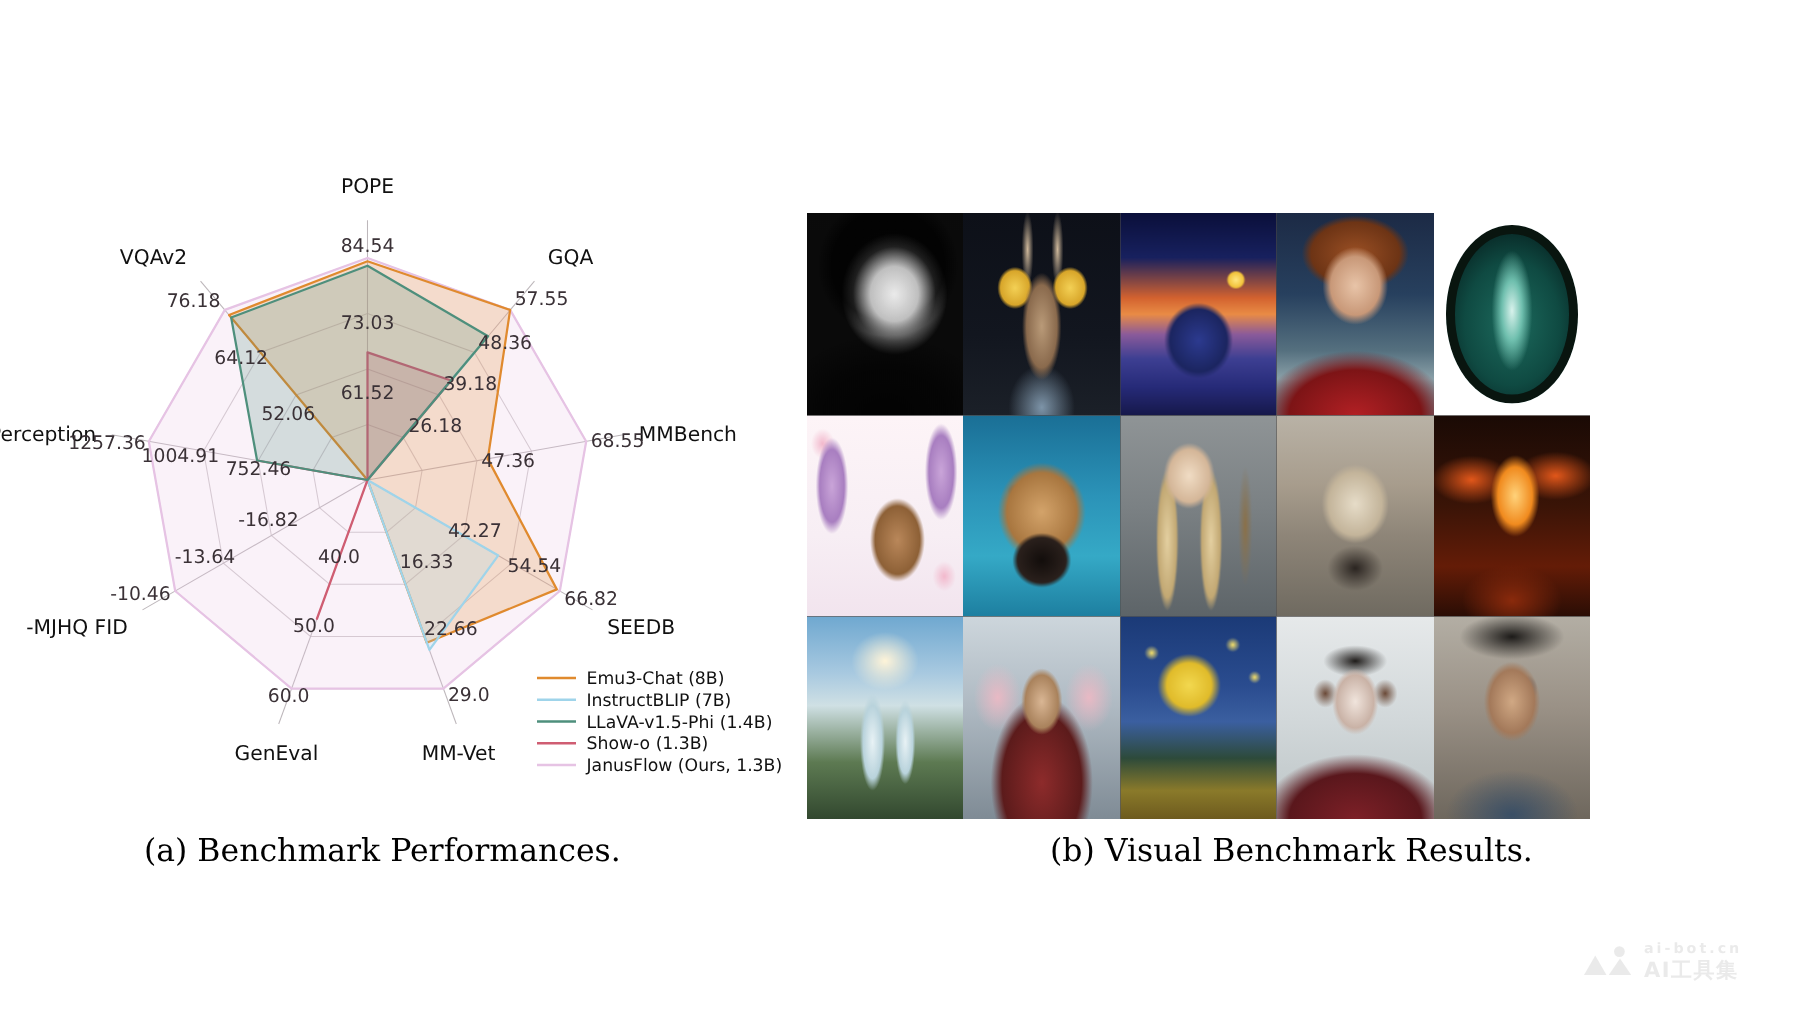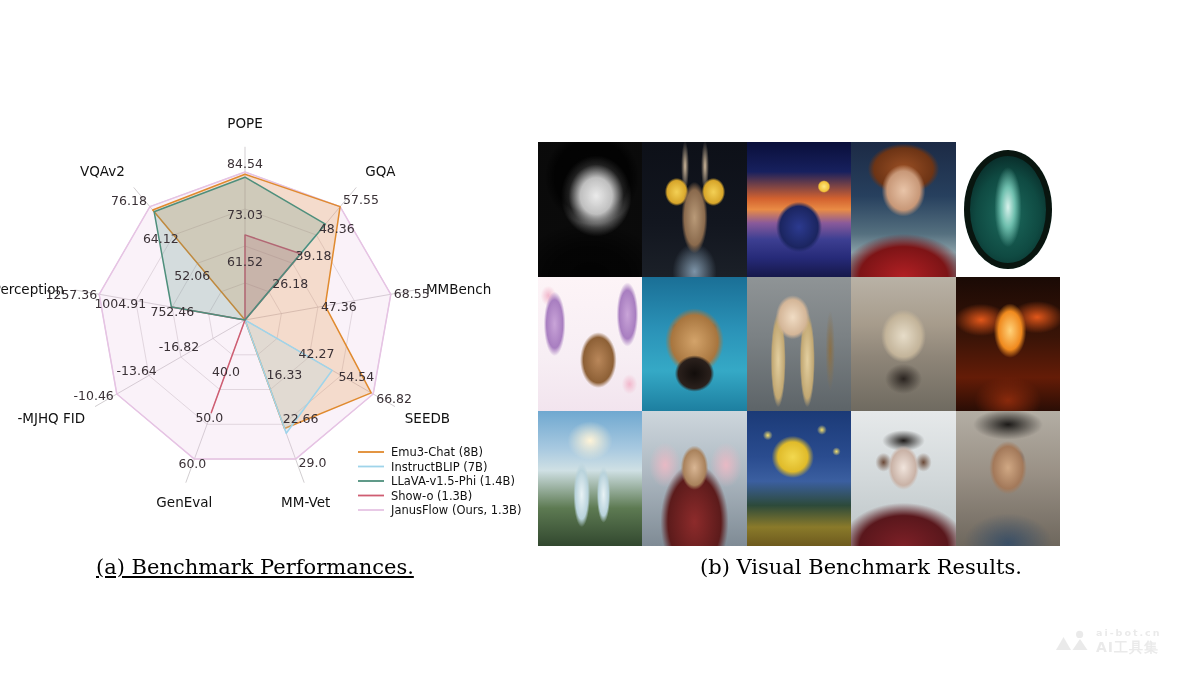--- a/index.html
+++ b/index.html
@@ -9,21 +9,21 @@
   }
   #root{position:relative;width:1200px;height:675px;margin-top:20px;}
 
   
   #panel-a{position:absolute;left:0;top:0;width:535px;height:675px;}
   #radar-svg{position:absolute;left:0;top:90px;}
   .cap{
     position:absolute;font-family:"DejaVu Serif","Liberation Serif",serif;
     font-size:21px;color:#000;white-space:nowrap;
   }
-  #cap-a{left:96px;top:535px;text-decoration:underline;}
+  #cap-a{left:96px;top:535px;}
   #cap-b{left:700px;top:535px;}
 
   
   #panel-b{position:absolute;left:538px;top:122px;width:522px;height:404px;}
   #grid{
     position:absolute;left:0;top:0;width:522px;height:404px;
     display:grid;
     grid-template-columns:repeat(5,1fr);
     grid-template-rows:repeat(3,1fr);
     gap:0px;

